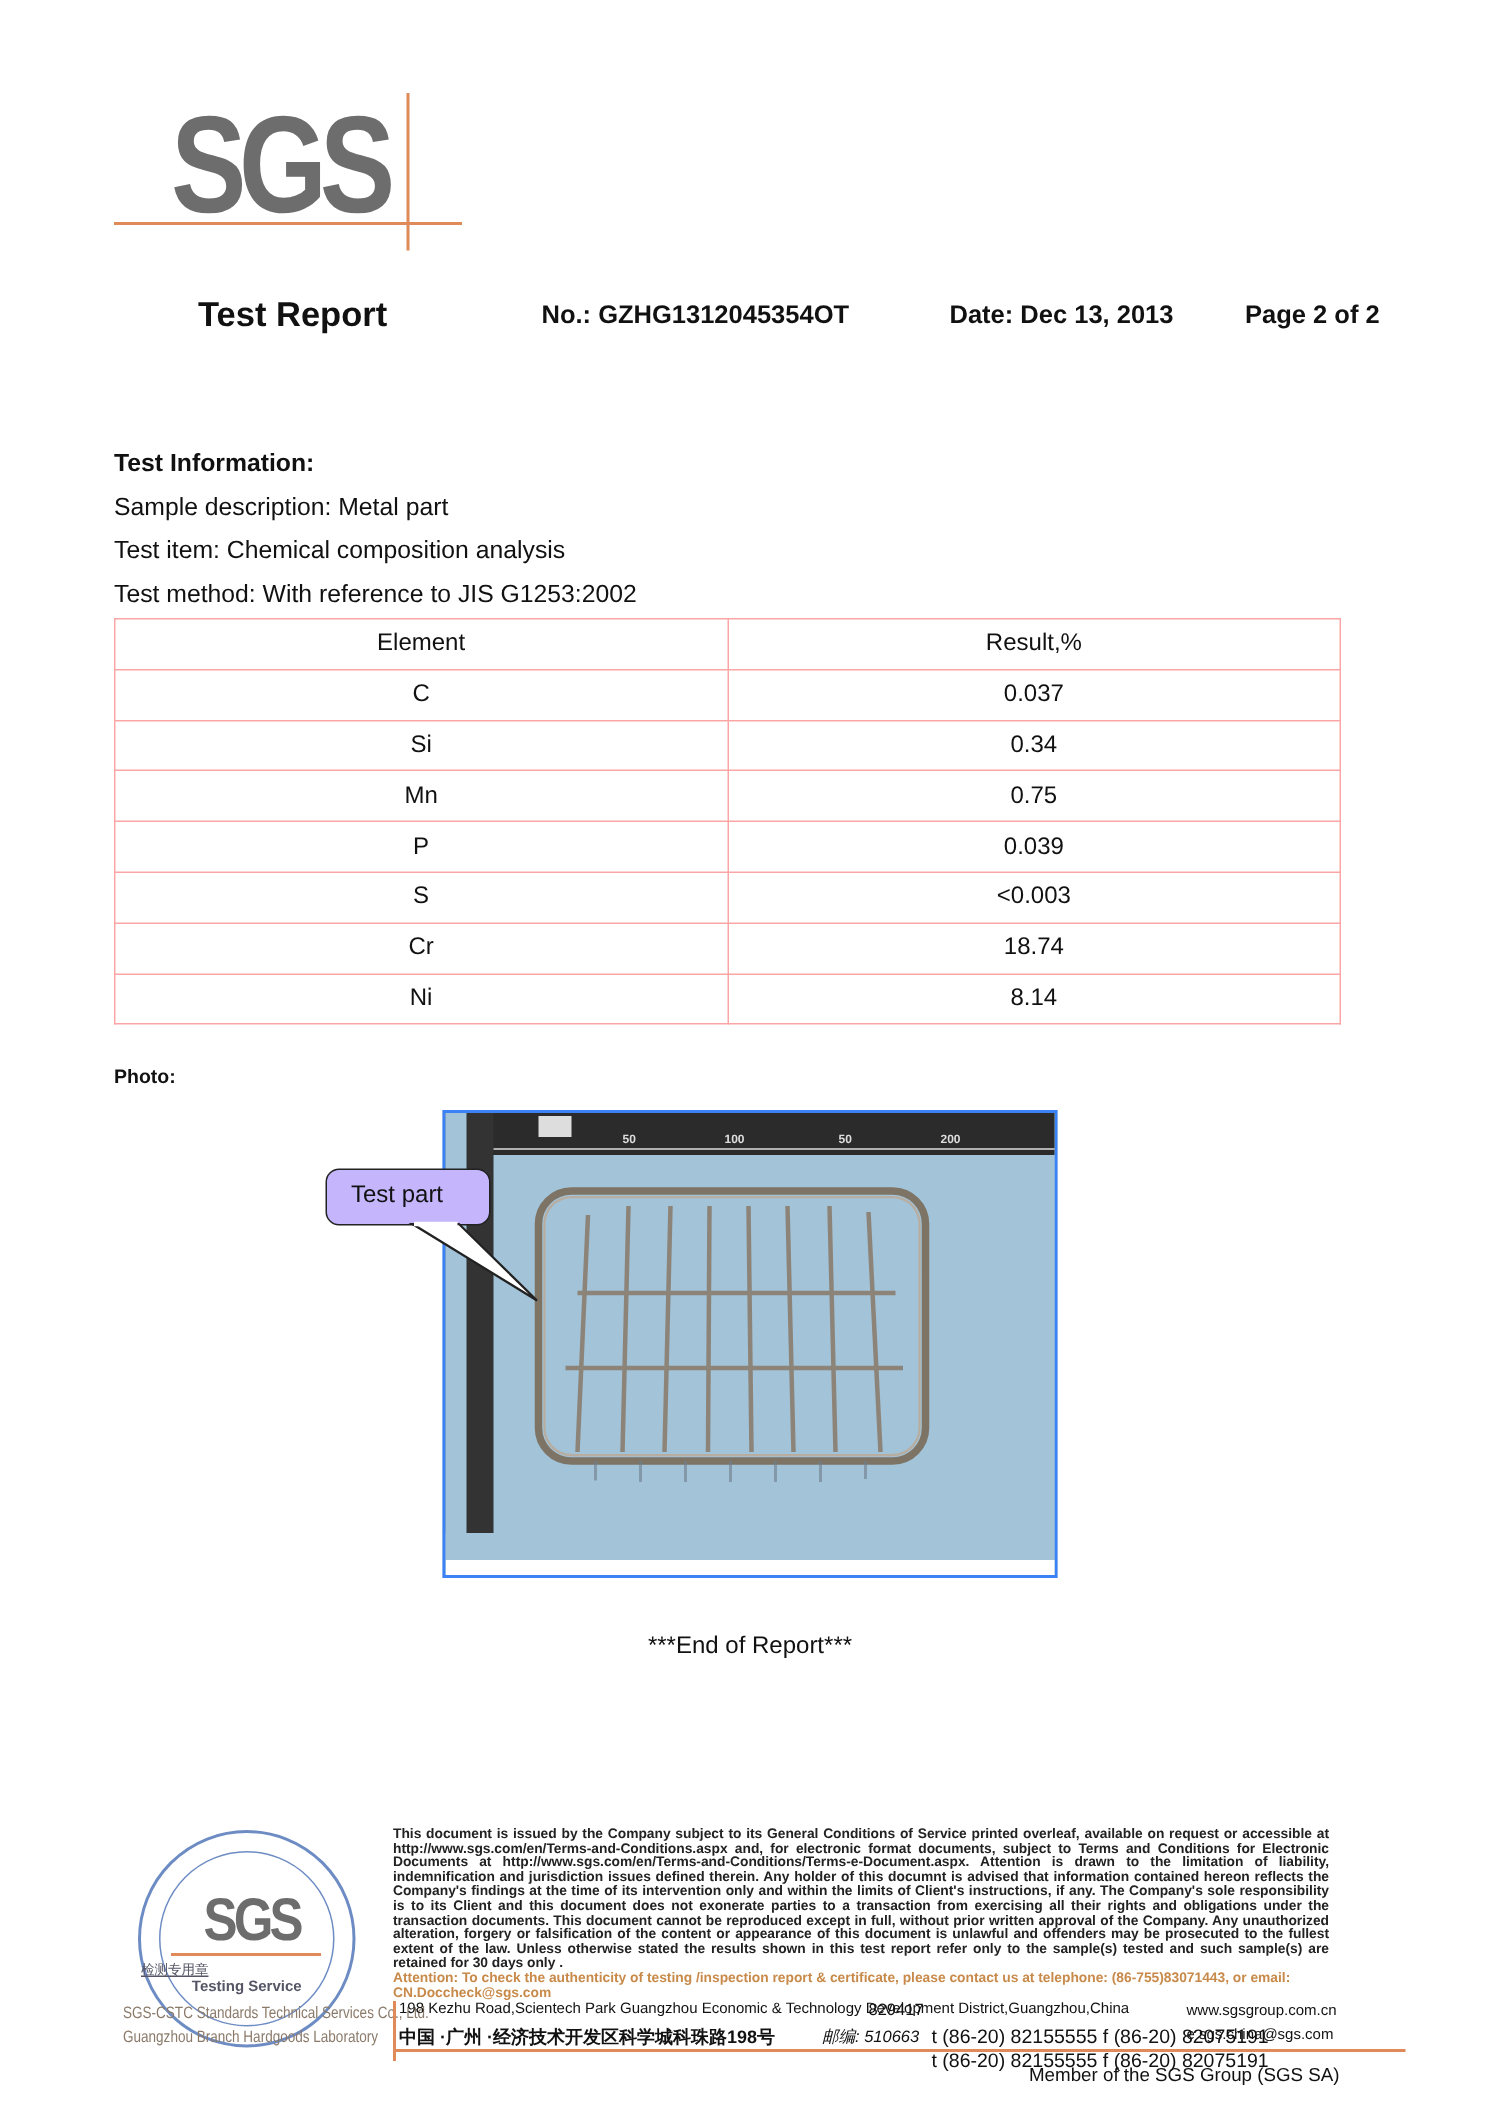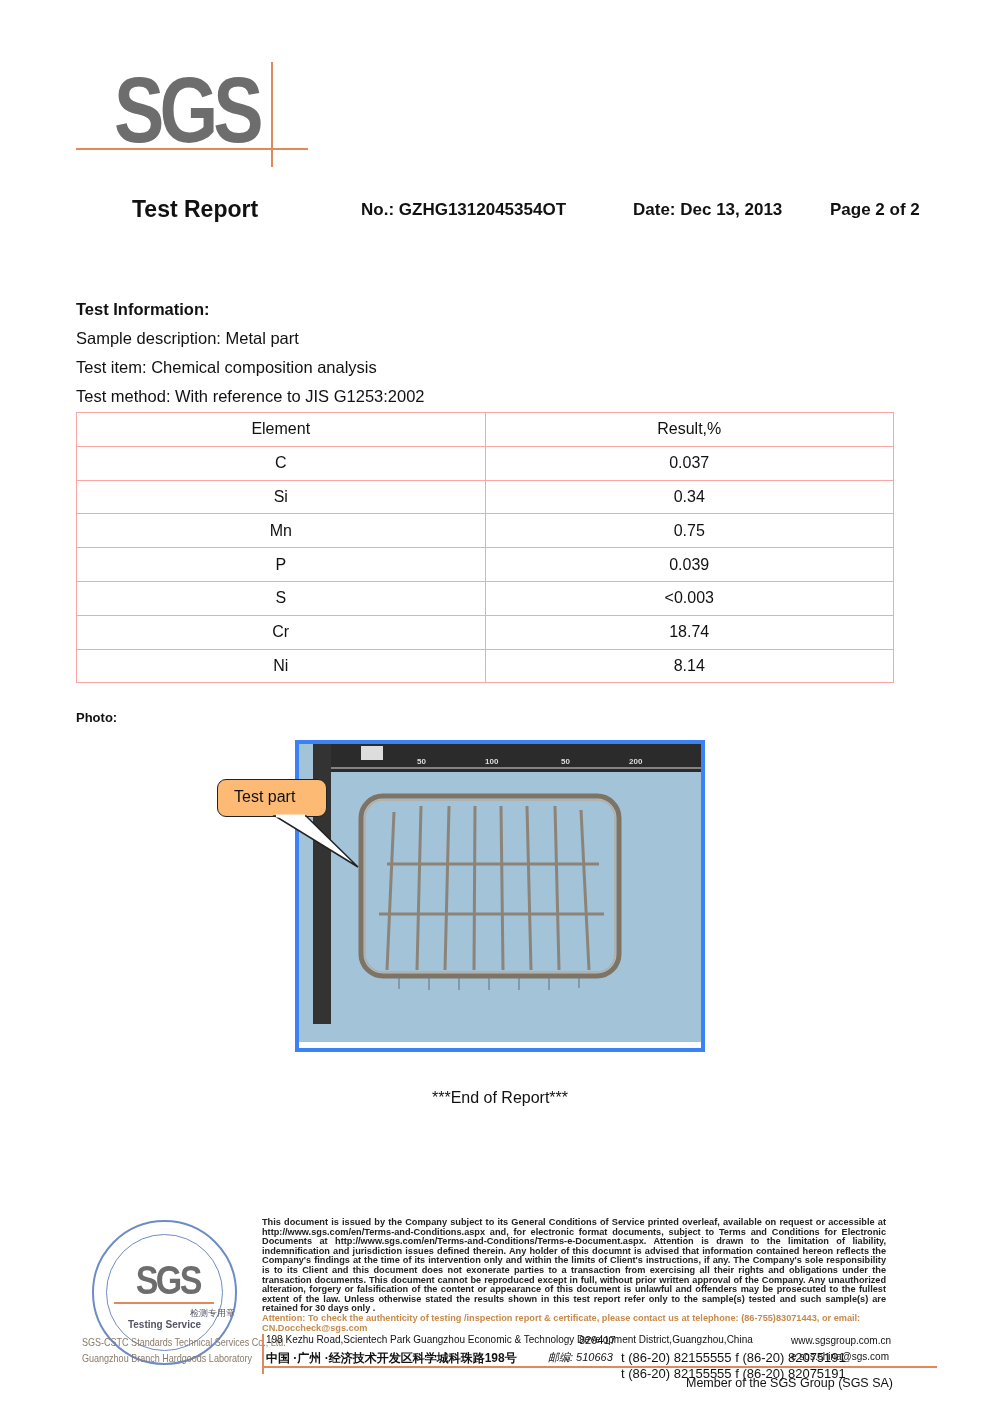--- a/index.html
+++ b/index.html
@@ -18,33 +18,33 @@
     .header .page { position: absolute; left: 830px; top: 4px; font-size: 17px; }
 
     .info { position: absolute; left: 76px; top: 295px; font-size: 16.5px; line-height: 29px; }
     .info .heading { font-weight: bold; }
 
     table.results { position: absolute; left: 76px; top: 412px; width: 818px; border-collapse: collapse; font-size: 16px; }
     table.results th, table.results td { border: 1px solid #fca5a5; height: 33.8px; text-align: center; font-weight: normal; width: 50%; }
 
     .photo-label { position: absolute; left: 76px; top: 710px; font-weight: bold; font-size: 13px; }
 
-    .photo { position: absolute; left: 295px; top: 740px; width: 410px; height: 312px; border: 4px solid #3b82f6; background: #a3c3d8; overflow: hidden; }
+    .photo { position: absolute; left: 295px; top: 740px; width: 410px; height: 312px; border: 2px solid #3b82f6; background: #a3c3d8; overflow: hidden; }
     .photo svg { position: absolute; left: 0; top: 0; }
 
-    .callout { position: absolute; left: 217px; top: 779px; width: 110px; height: 38px; border: 1.5px solid #222; border-radius: 9px; background: #fdba74; font-size: 16px; padding: 8px 0 0 16px; z-index: 3; }
+    .callout { position: absolute; left: 217px; top: 779px; width: 110px; height: 38px; border: 1.5px solid #222; border-radius: 9px; background: #c4b5fd; font-size: 16px; padding: 8px 0 0 16px; z-index: 3; }
     .callout-tail { position: absolute; left: 270px; top: 812px; z-index: 4; }
 
     .end { position: absolute; left: 0; width: 1000px; top: 1089px; text-align: center; font-size: 16px; }
 
     .stamp { position: absolute; left: 92px; top: 1220px; width: 145px; height: 145px; border: 2.5px solid #6e8cc4; border-radius: 50%; }
     .stamp-inner { position: absolute; left: 12px; top: 12px; width: 117px; height: 117px; border: 1.5px solid #6e8cc4; border-radius: 50%; }
     .stamp-sgs { position: absolute; left: 36px; top: 36px; font-weight: bold; font-size: 40px; color: #6d6d6d; letter-spacing: -3px; transform: scaleX(0.85); }
     .stamp-line { position: absolute; left: 20px; top: 80px; width: 100px; height: 1.5px; background: #e08a5a; }
-    .stamp-cn { position: absolute; left: 0; width: 141px; top: 85px; text-align: right; font-size: 9px; color: #556; }
+    .stamp-cn { position: absolute; left: 0; width: 141px; top: 85px; text-align: left; font-size: 9px; color: #556; text-decoration: underline; }
     .stamp-ts { position: absolute; left: 0; width: 141px; top: 97px; text-align: center; font-size: 10px; font-weight: bold; color: #556; }
     .company { position: absolute; left: 82px; top: 1334px; font-size: 11px; color: #8a7a6a; line-height: 16px; transform: scaleX(0.82); transform-origin: left top; white-space: nowrap; }
 
     .disclaimer { position: absolute; left: 262px; top: 1218px; width: 624px; font-size: 9.2px; line-height: 9.6px; text-align: justify; color: #222; font-weight: bold; }
     .attention { position: absolute; left: 262px; top: 1314px; width: 630px; font-size: 9.2px; line-height: 9.6px; color: #c88a4a; font-weight: bold; }
 
     .addr-bar { position: absolute; left: 262px; top: 1334px; width: 2px; height: 40px; background: #e08a5a; }
     .addr1 { position: absolute; left: 266px; top: 1334px; font-size: 10px; white-space: nowrap; }
     .addr2 { position: absolute; left: 266px; top: 1350px; font-size: 12px; font-weight: bold; white-space: nowrap; }
     .addr-pc1 { position: absolute; left: 579px; top: 1334px; font-size: 11px; }

